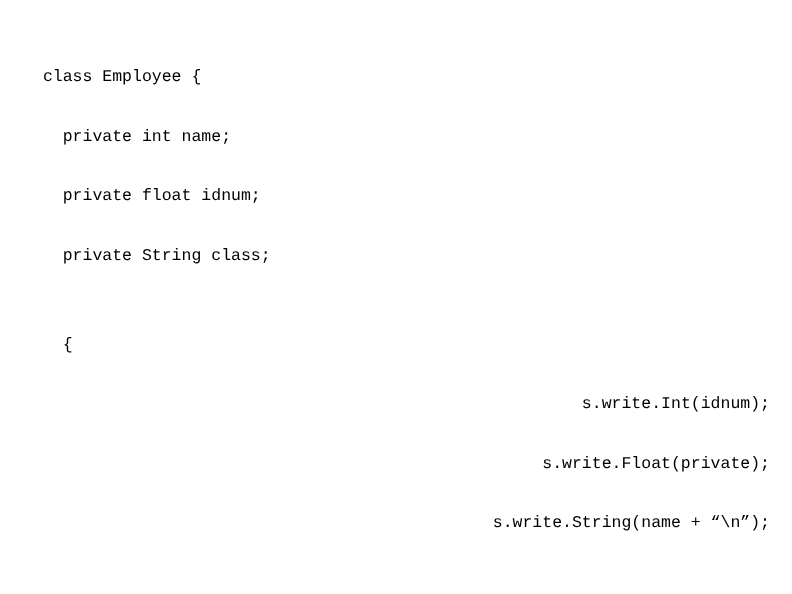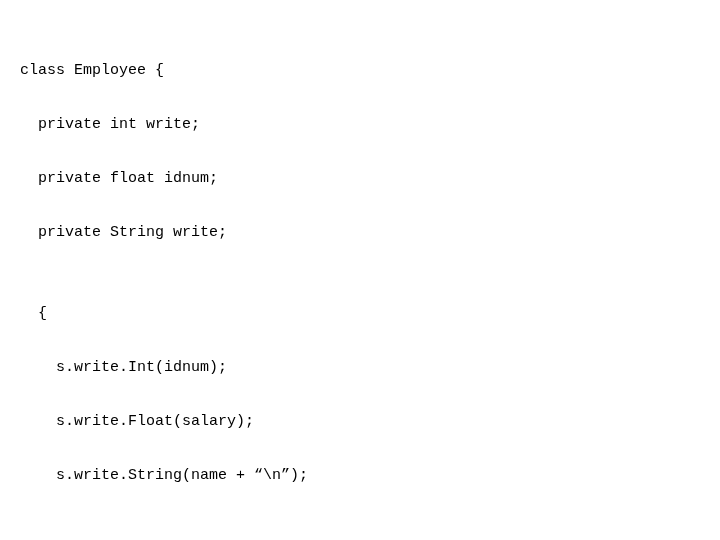--- a/index.html
+++ b/index.html
@@ -12,36 +12,37 @@
       font-size: 15px;
       line-height: 1.8;
       color: #000000;
     }
     .code-container {
       padding: 30px 20px;
       white-space: pre;
     }
     .line {
       display: block;
+      margin-left: 19px;
     }
     .indent1 { padding-left: 2ch; }
-    .indent2 { padding-left: 4ch; }
+    .indent2 { padding-left: 4ch; text-align: right; }
   </style>
 </head>
 <body>
 
 <div class="code-container">
 <span class="line">class Employee {</span>
-<span class="line indent1">private int write;</span>
+<span class="line indent1">private int name;</span>
 <span class="line indent1">private float idnum;</span>
-<span class="line indent1">private String write;</span>
+<span class="line indent1">private String class;</span>
 <span class="line"></span>
 <span class="line indent1">{</span>
 <span class="line indent2">s.write.Int(idnum);</span>
-<span class="line indent2">s.write.Float(salary);</span>
+<span class="line indent2">s.write.Float(private);</span>
 <span class="line indent2">s.write.String(name + “\n”);</span>
 
 <span class="line"></span>
 
 
 
 
 
 
 

